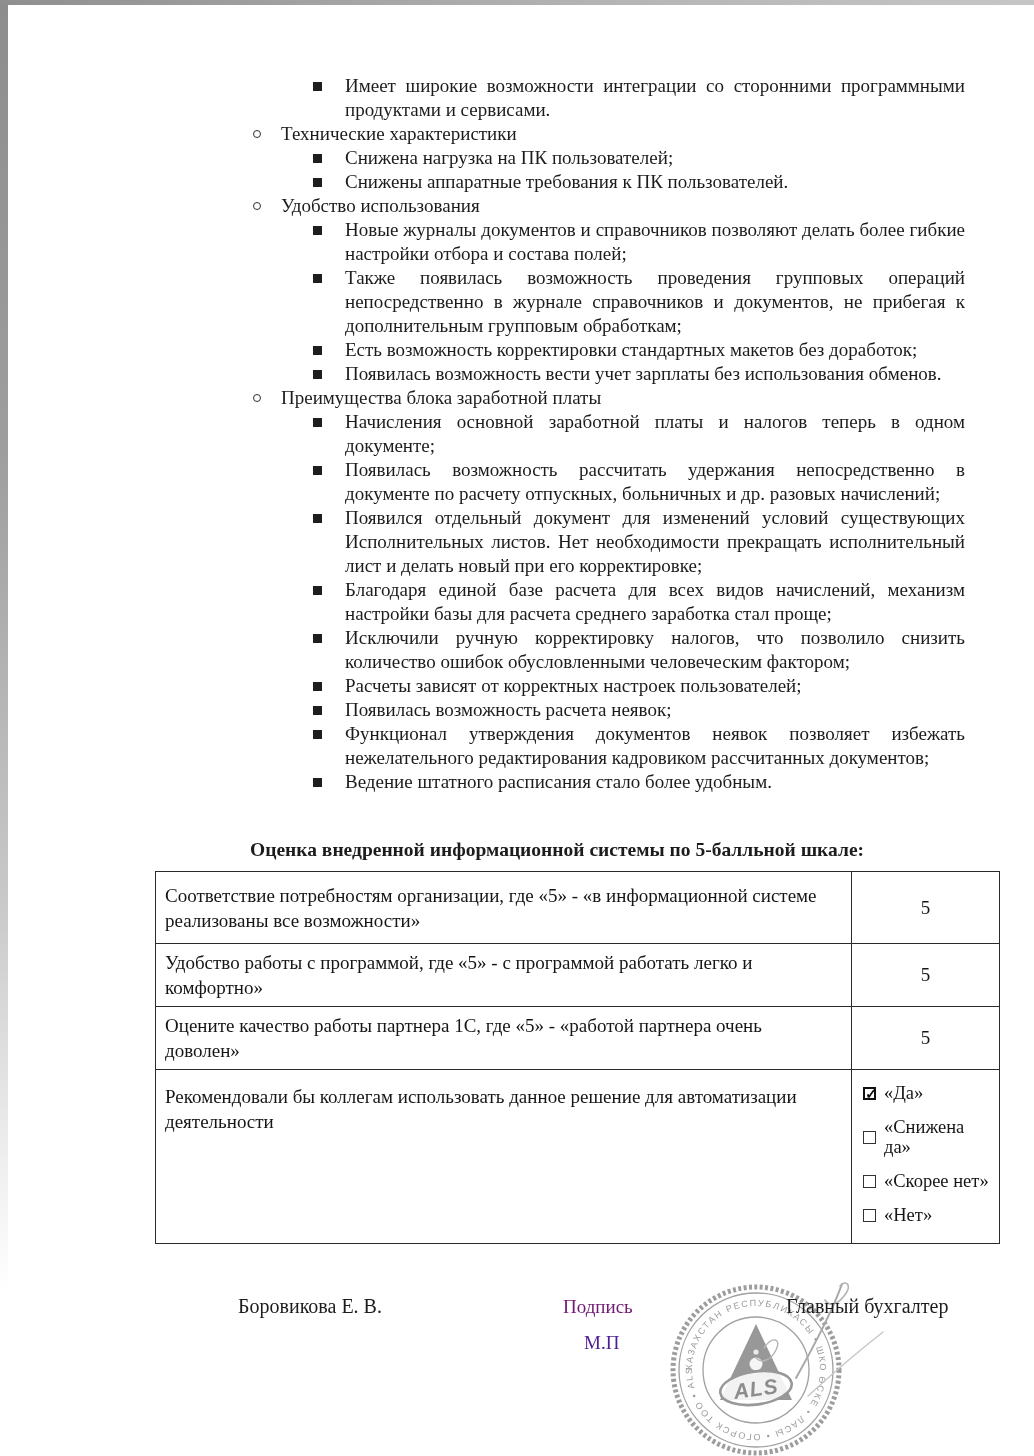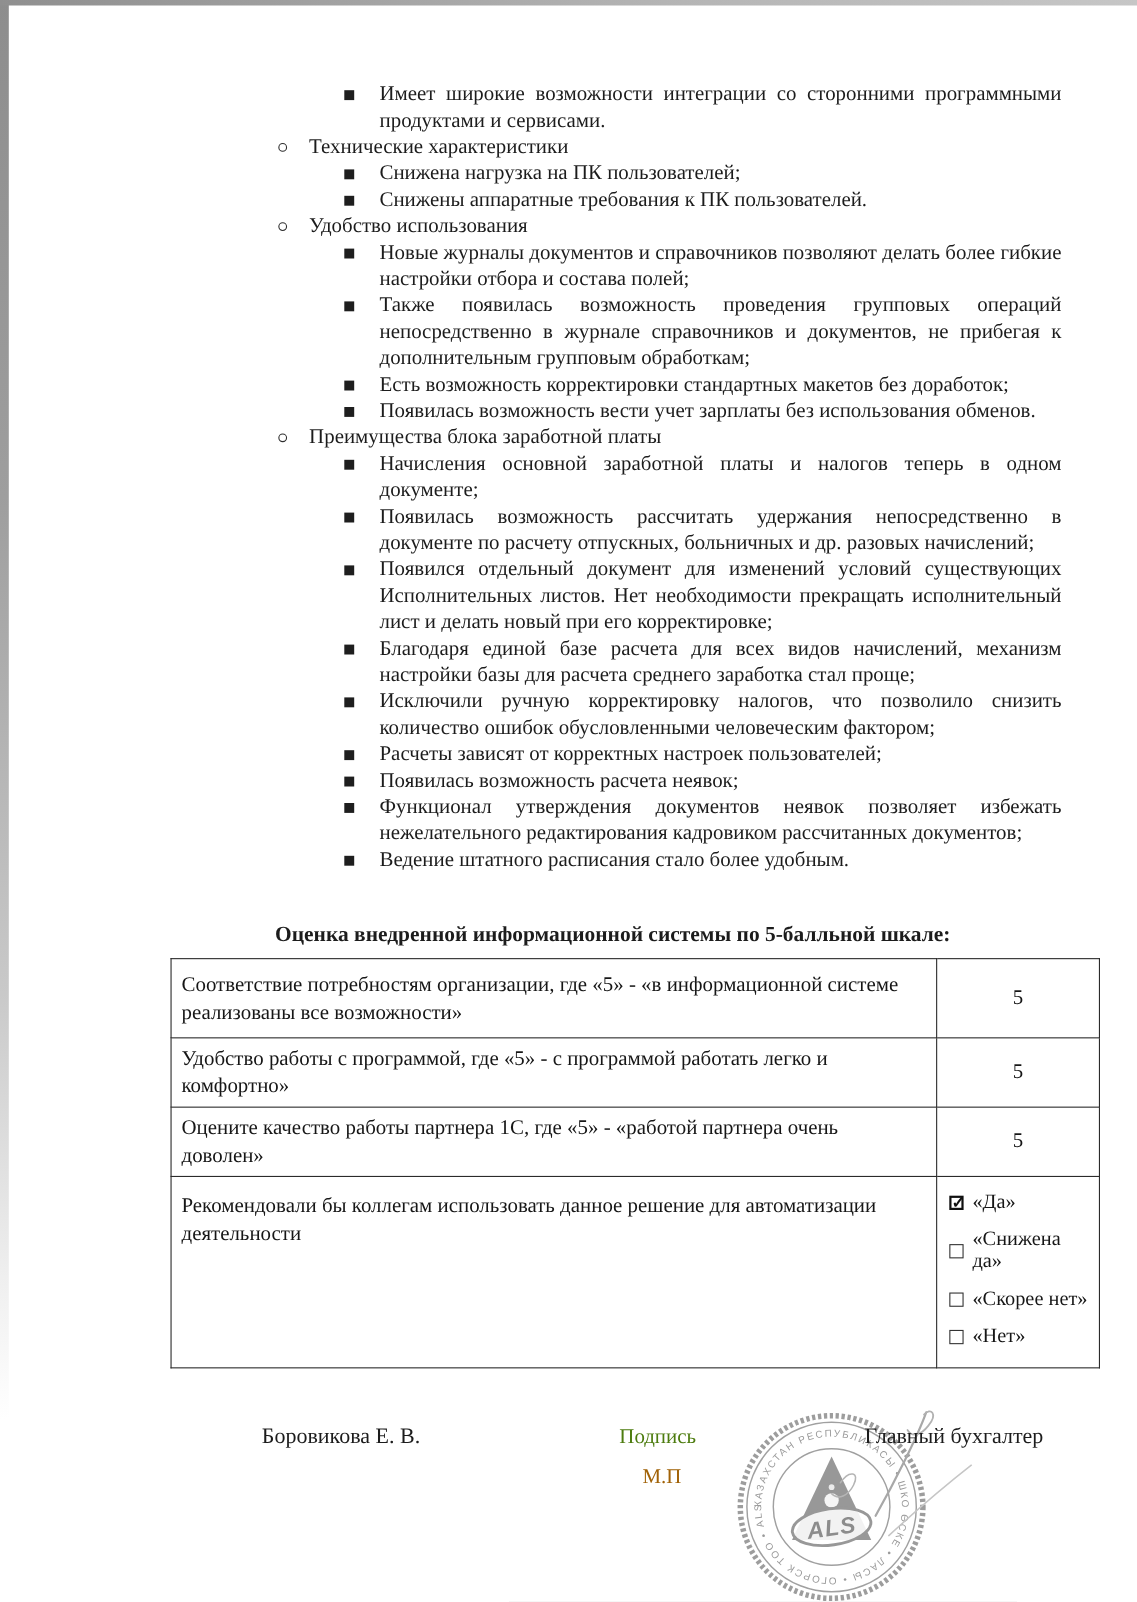--- a/index.html
+++ b/index.html
@@ -35,22 +35,22 @@
   tr.r4{height:148px;}
   tr.r4 td.lab{vertical-align:top;padding-top:14px;}
   td.opts{vertical-align:top;padding:13px 4px 4px 11px;}
   .opt{display:flex;align-items:center;gap:8px;margin-bottom:14px;font-size:18.5px;line-height:20px;}
   .cb{width:13px;height:13px;border:1.4px solid #333;display:inline-block;flex:0 0 auto;
     position:relative;box-sizing:border-box;background:#fff;cursor:pointer;}
   .cb.checked{border:2px solid #101010;}
   .cb.checked::after{content:"\2713";position:absolute;left:0px;top:-5px;font-size:15px;font-weight:bold;color:#101010;}
 
   .sig-name{position:absolute;left:238px;top:1295px;font-size:20px;z-index:3;}
-  .sig-label{position:absolute;left:563px;top:1296px;font-size:19px;color:#4d7c0f;z-index:3;}
-  .sig-mp{position:absolute;left:584px;top:1332px;font-size:19px;color:#a16207;z-index:3;}
+  .sig-label{position:absolute;left:563px;top:1296px;font-size:19px;color:#701a75;z-index:3;}
+  .sig-mp{position:absolute;left:584px;top:1332px;font-size:19px;color:#4c1d95;z-index:3;}
   .sig-pos{position:absolute;left:786px;top:1295px;font-size:20px;z-index:3;}
   .stamp{position:absolute;left:636px;top:1278px;z-index:2;}
 </style>
 </head>
 <body>
 
 <div class="page">
   <div class="edge-left"></div>
   <div class="edge-top"></div>
 

